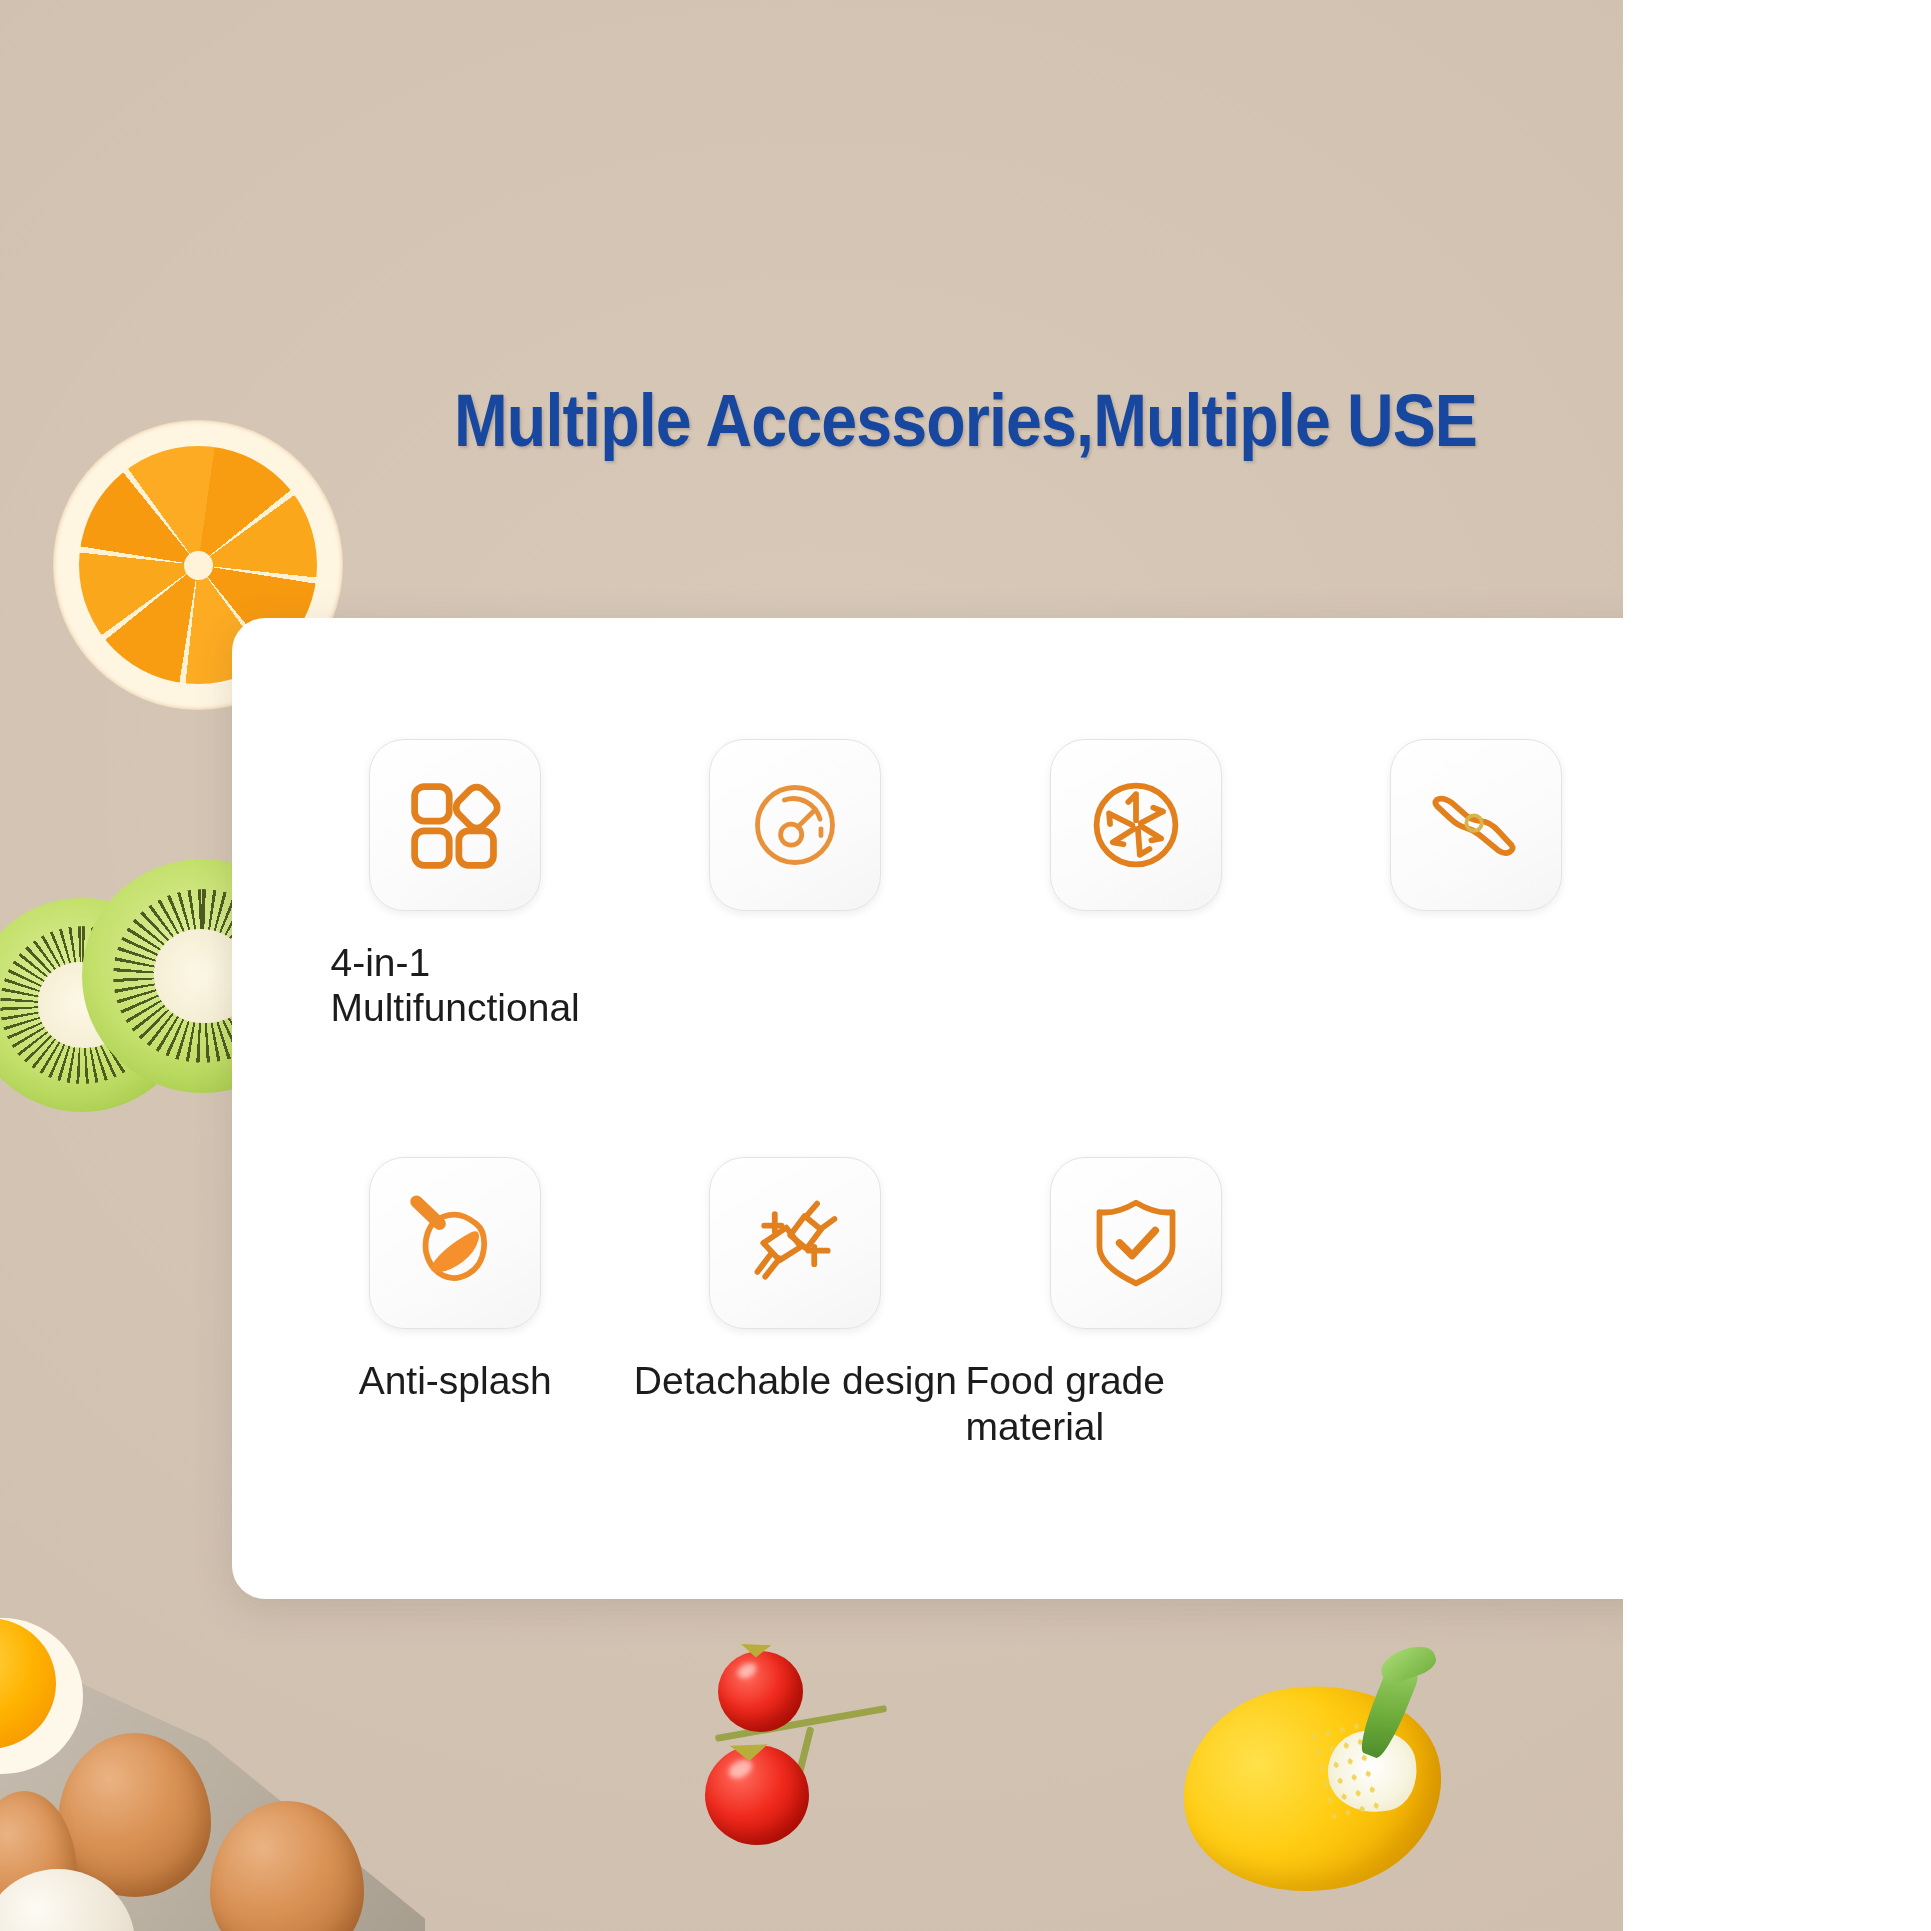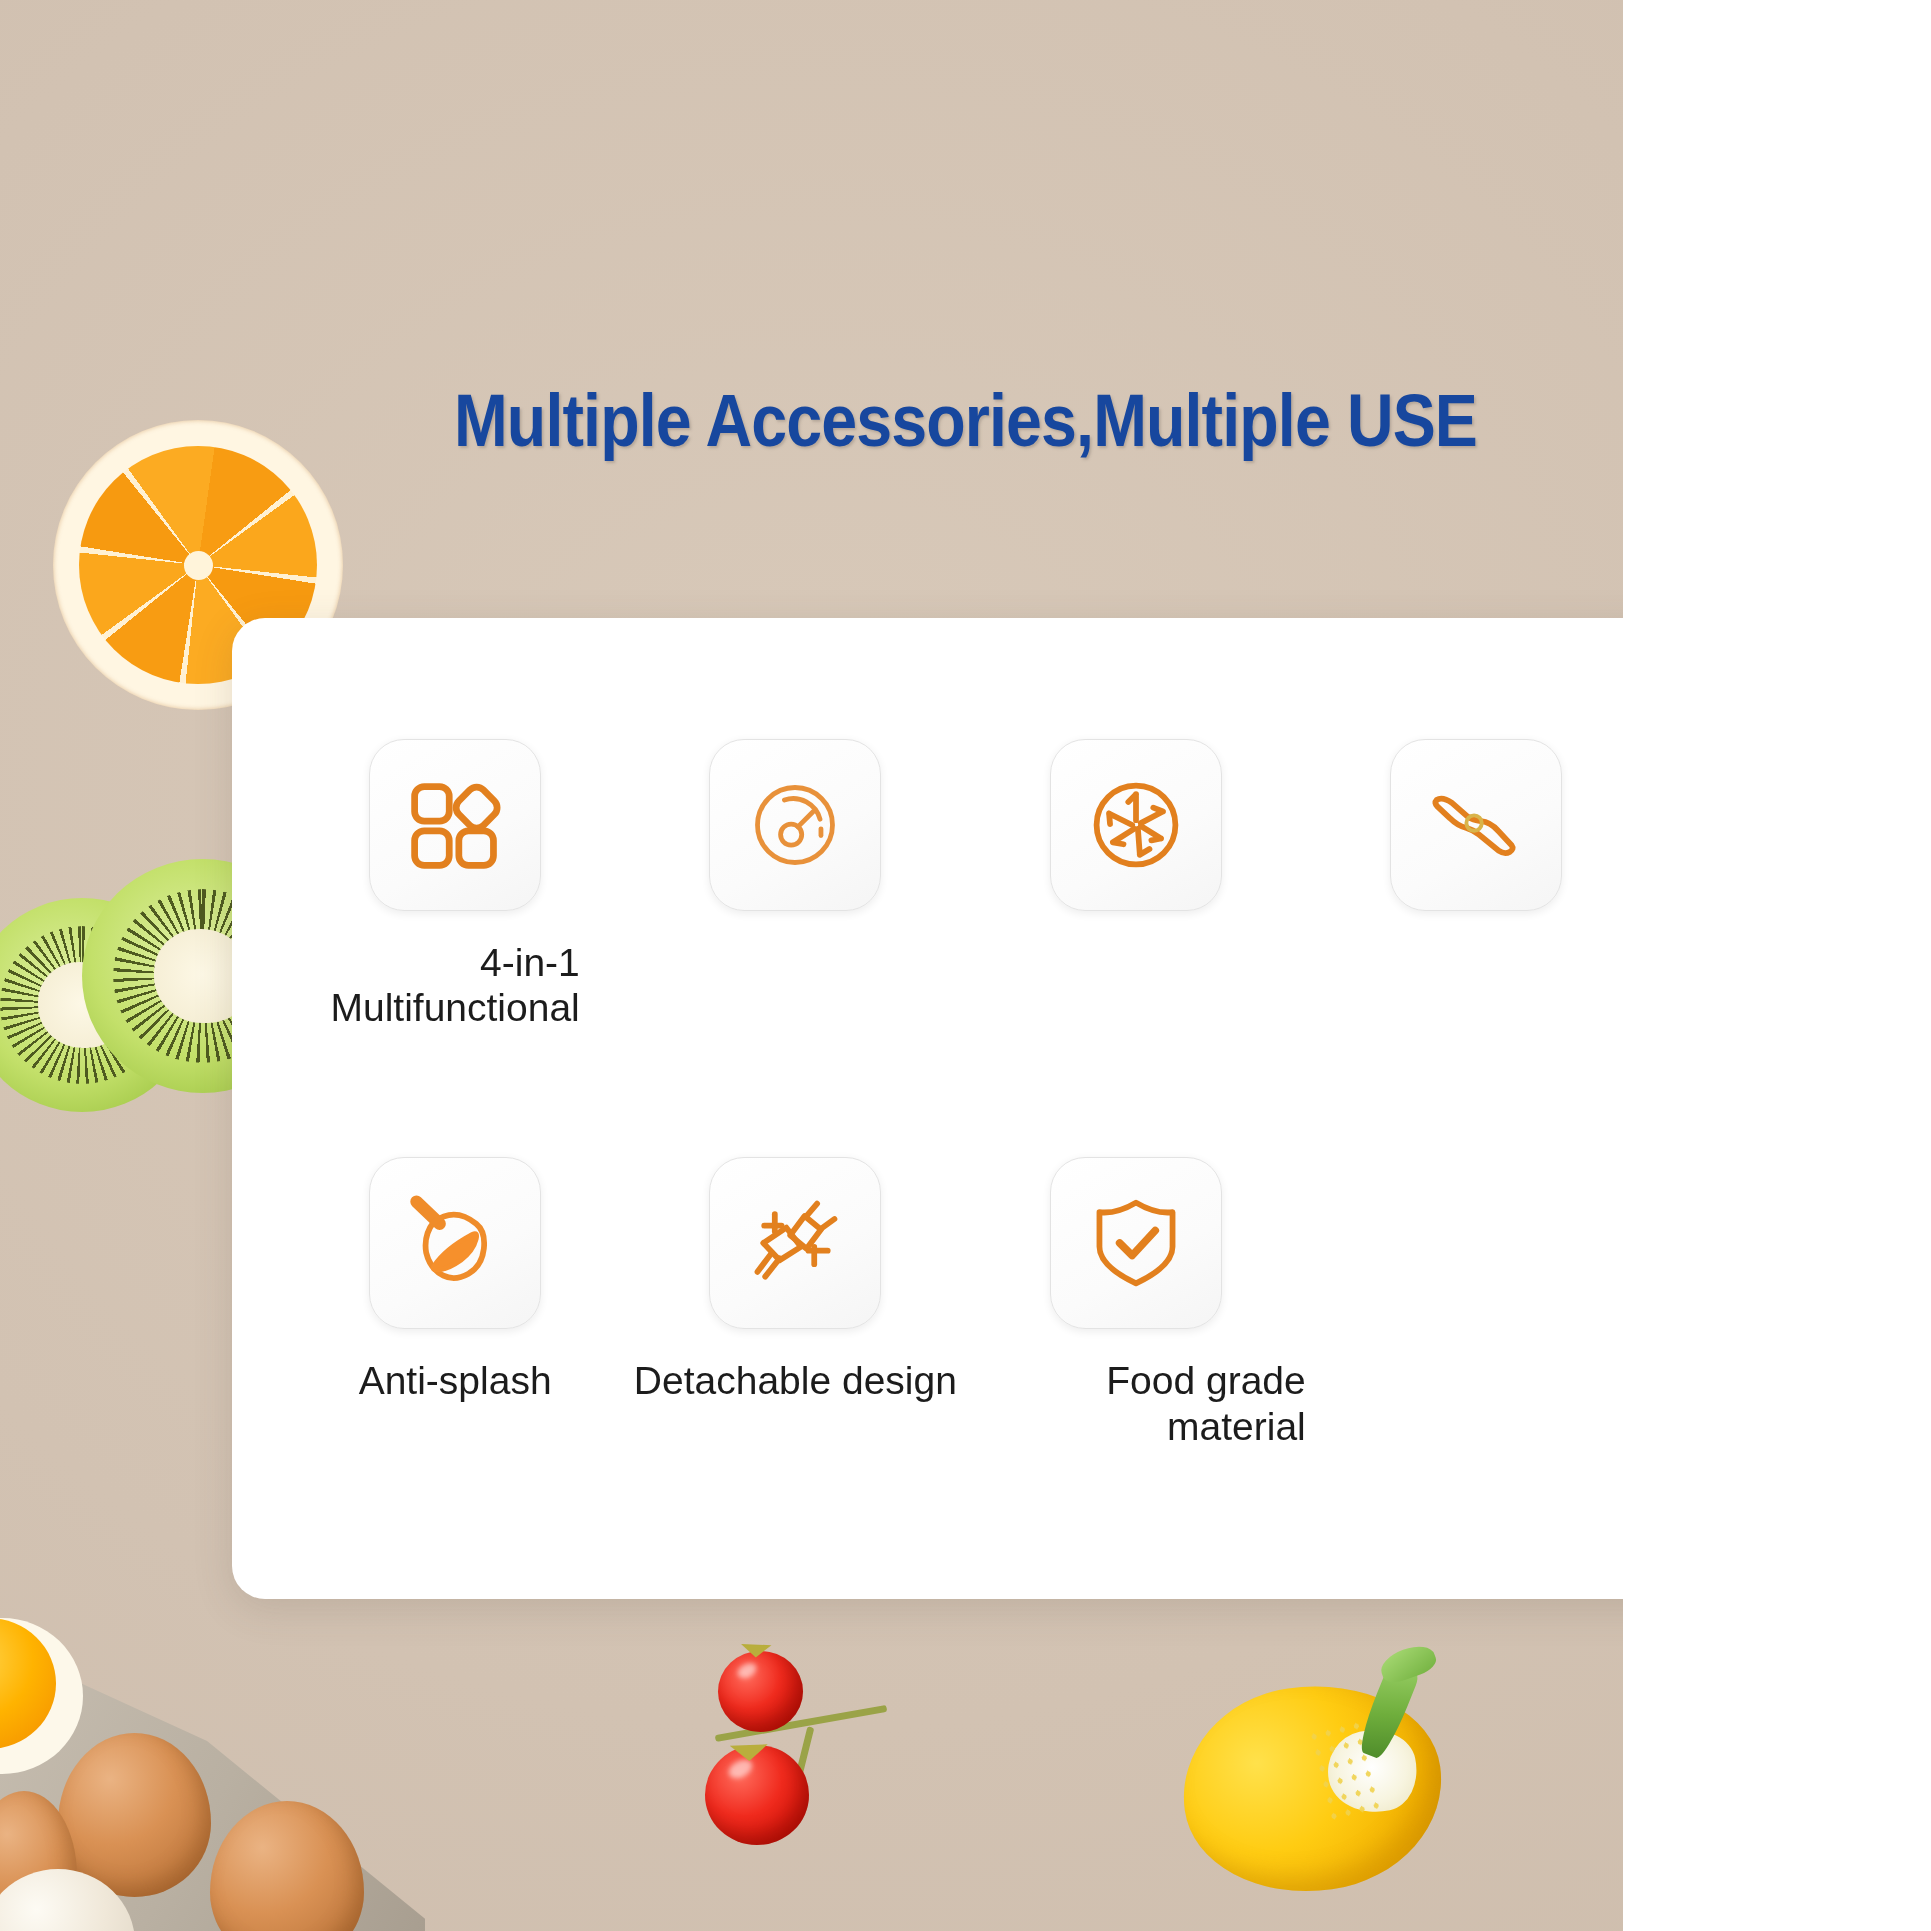--- a/index.html
+++ b/index.html
@@ -80,21 +80,21 @@
     box-shadow: 0 2.9px 8.7px rgba(0,0,0,0.07);
     display: flex;
     align-items: center;
     justify-content: center;
     box-sizing: border-box;
   }
   .icon-box svg { display: block; }
 
   .cell-label {
     margin-top: 29px;
-    text-align: right;
+    text-align: left;
     font-family: "Liberation Sans", sans-serif;
     font-size: 39px;
     line-height: 1.16;
     color: #1c1c1c;
     white-space: pre-line;
   }
 
   
   .produce { position: absolute; }
 

